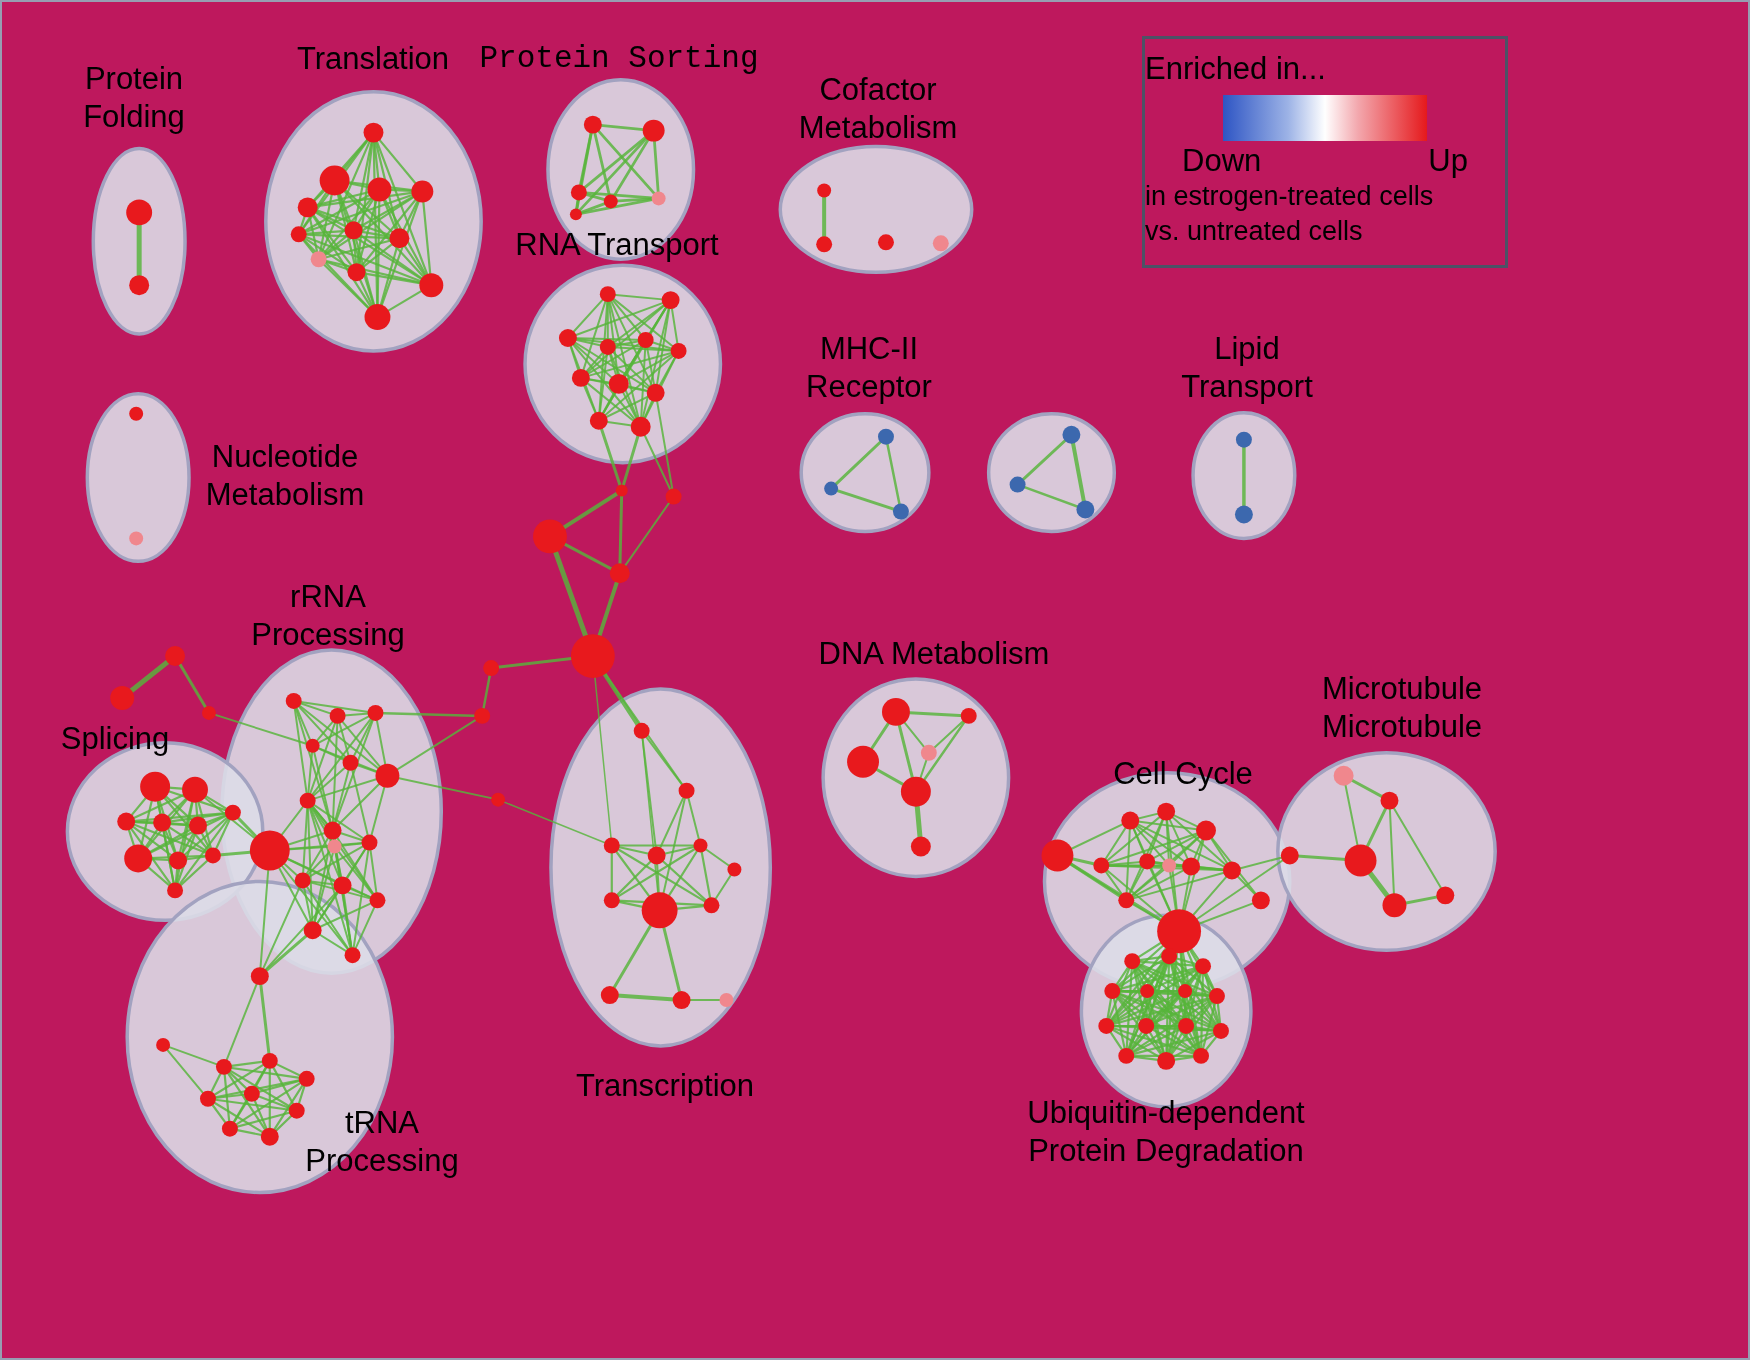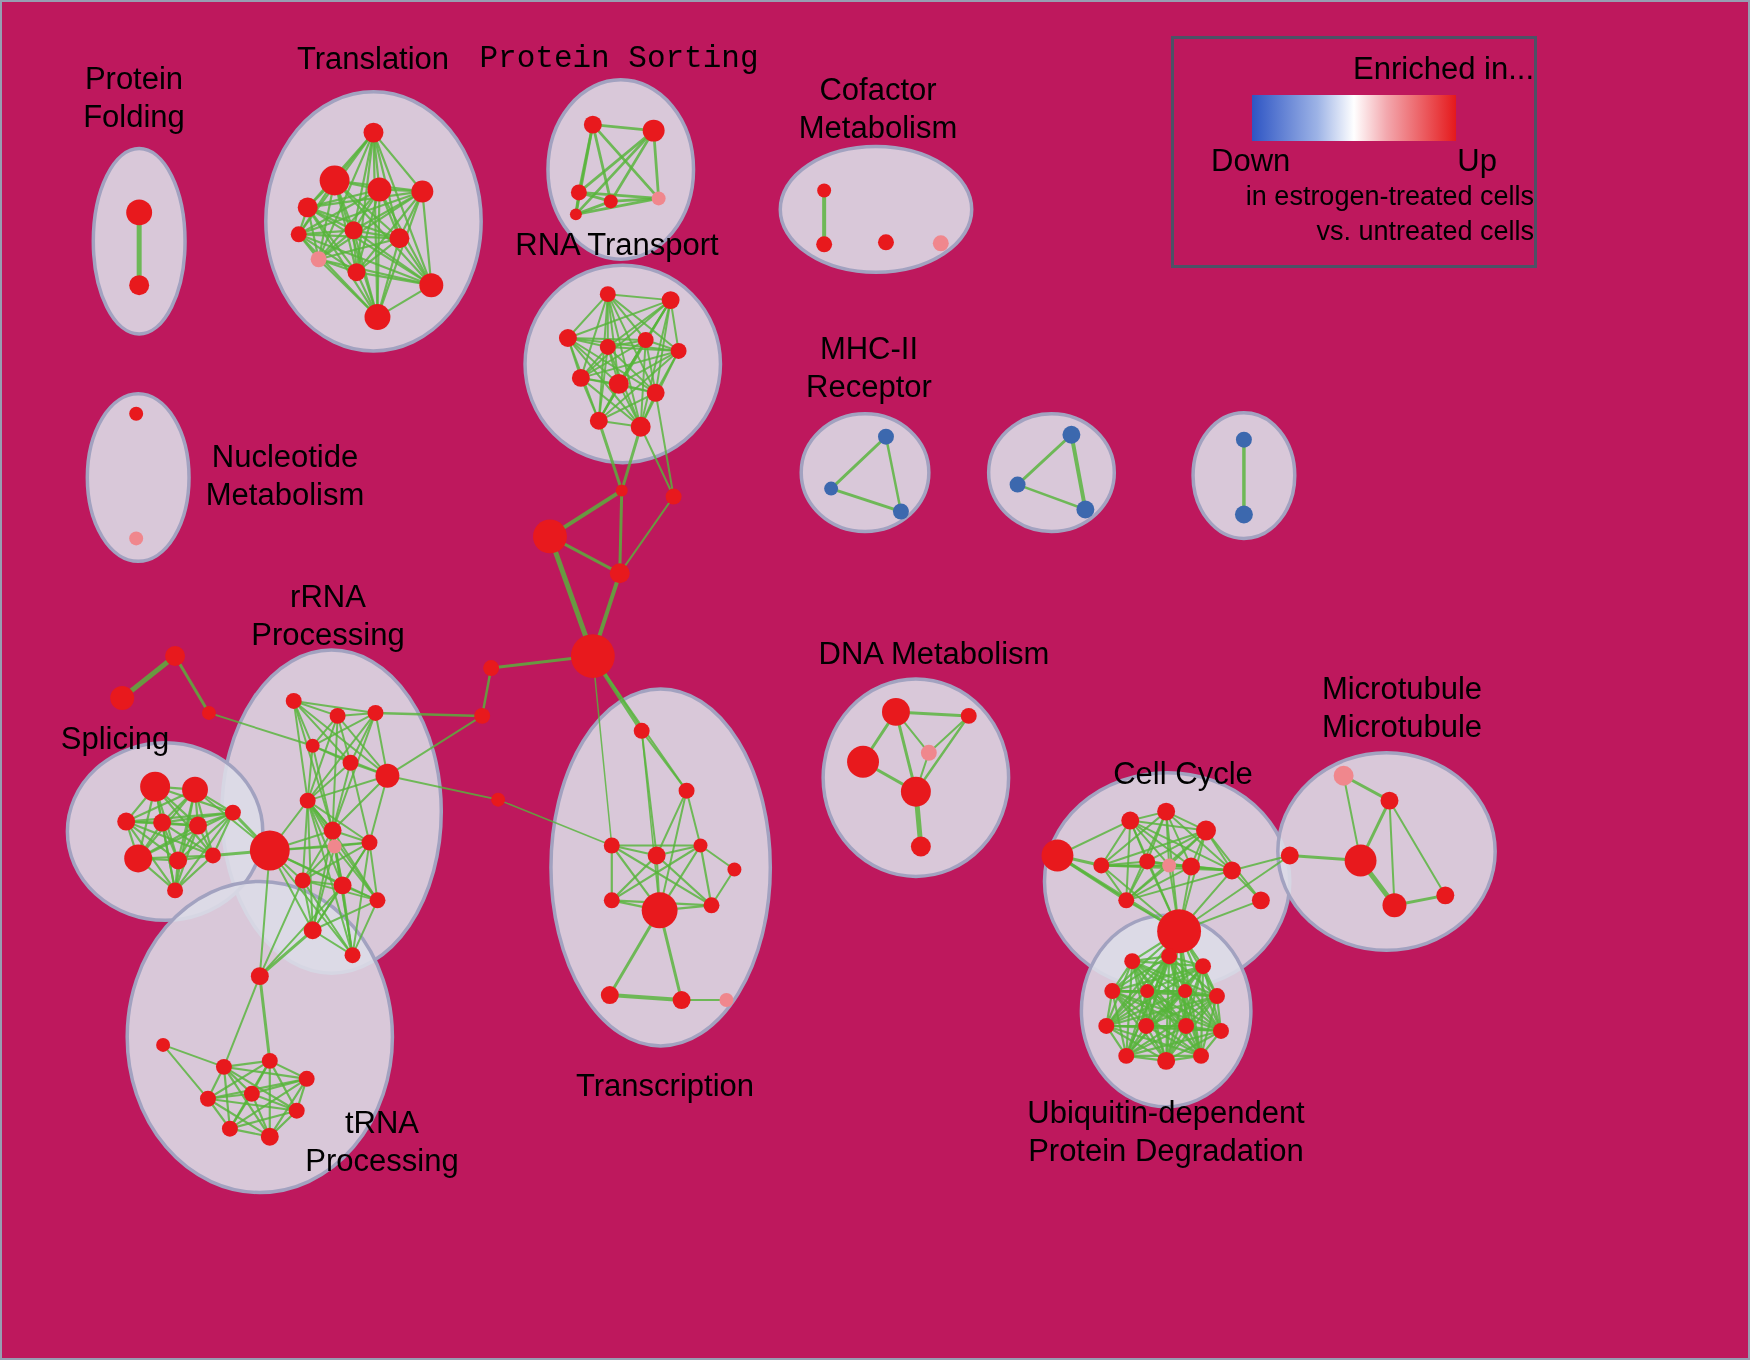--- a/index.html
+++ b/index.html
@@ -1,20 +1,20 @@
 <!DOCTYPE html>
 <html><head>
 <meta charset="utf-8">
 <style>
   html,body{margin:0;padding:0;background:#ffffff;}
   .figure{position:relative;width:1750px;height:1360px;background:#be185d;border:2px solid #979db2;box-sizing:border-box;overflow:hidden;font-family:"Liberation Sans",sans-serif;}
   #network-svg{position:absolute;left:0;top:0;width:100%;height:100%;display:block;}
   #labels-layer{position:absolute;left:0;top:0;width:100%;height:100%;pointer-events:none;}
   .cluster-label{position:absolute;transform:translate(-50%,-50%);text-align:center;font-size:31px;line-height:1.22;color:#000;white-space:nowrap;}
-  .legend{position:absolute;left:1140px;top:34px;width:366px;height:232px;border:3px solid #4d5266;box-sizing:border-box;text-align:right;color:#000;margin-left:29px;}
+  .legend{position:absolute;left:1140px;top:34px;width:366px;height:232px;border:3px solid #4d5266;box-sizing:border-box;text-align:left;color:#000;}
   .legend-title{font-size:31px;margin-top:12px;}
   .legend-bar{width:204px;height:46px;margin:8px auto 0;}
   .legend-ends{display:flex;justify-content:space-between;width:286px;margin:2px auto 0;font-size:31px;}
   .legend-sub{font-size:27px;margin-top:1px;line-height:1.25;}
 </style>
 </head>
 <body>
 
 <div class="figure">
   <svg id="network-svg" xmlns="http://www.w3.org/2000/svg" viewBox="0 0 1750 1360">
@@ -728,20 +728,24 @@
         <div>Cofactor</div>
         <div>Metabolism</div>
       </div>
       <div class="cluster-label" style="left: 615px; top: 243px;">
         <div>RNA Transport</div>
       </div>
       <div class="cluster-label" style="left: 867px; top: 366px;">
         <div>MHC-II</div>
         <div>Receptor</div>
       </div>
+      <div class="cluster-label" style="left: 1245px; top: 366px;">
+        <div>Lipid</div>
+        <div>Transport</div>
+      </div>
       <div class="cluster-label" style="left: 283px; top: 474px;">
         <div>Nucleotide</div>
         <div>Metabolism</div>
       </div>
       <div class="cluster-label" style="left: 326px; top: 614px;">
         <div>rRNA</div>
         <div>Processing</div>
       </div>
       <div class="cluster-label" style="left: 113px; top: 737px;">
         <div>Splicing</div>

